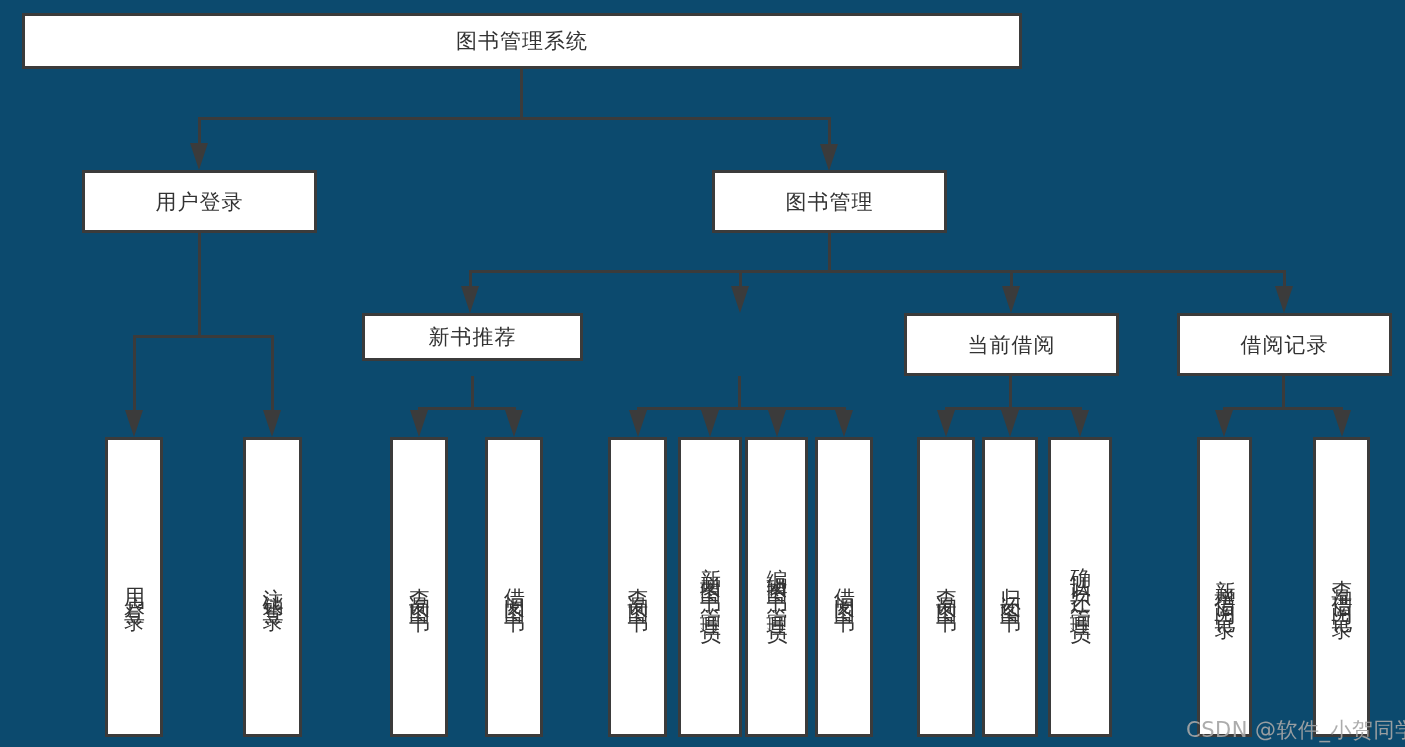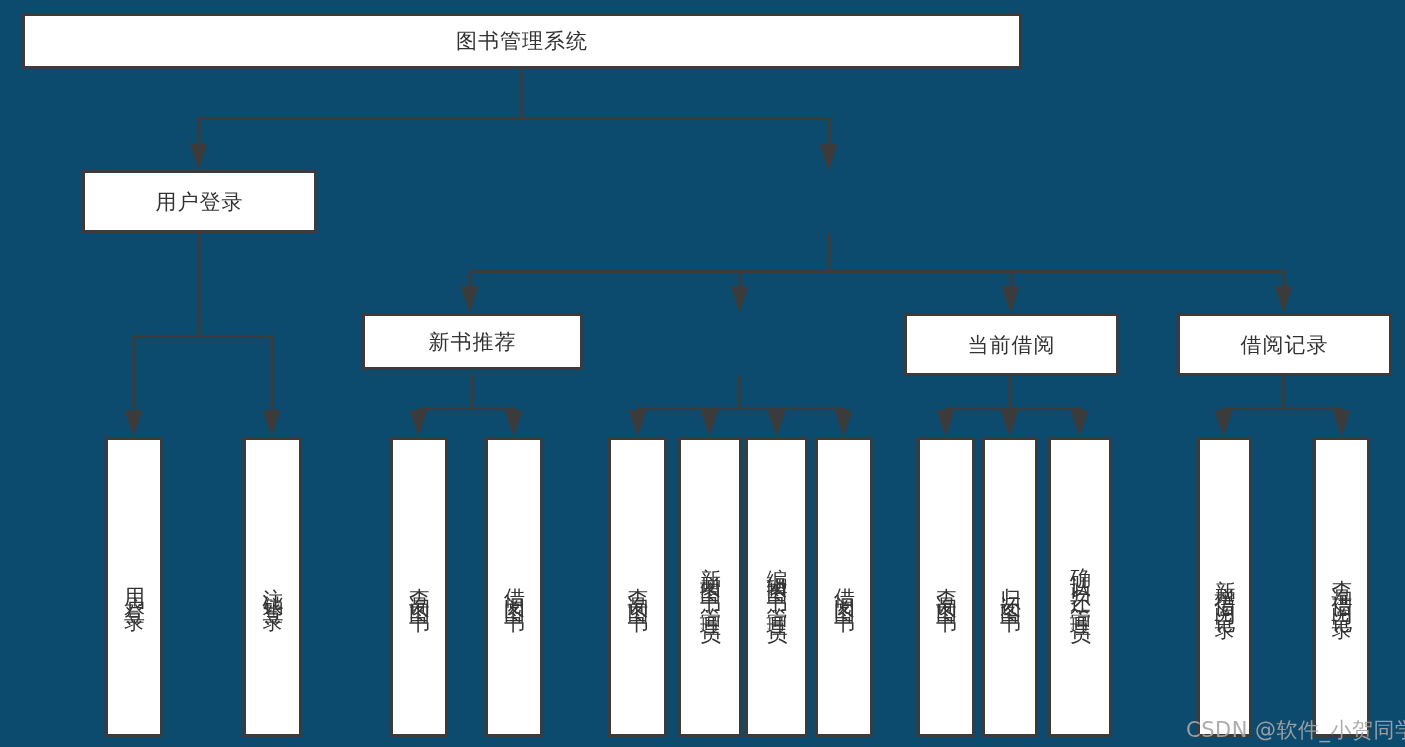--- a/index.html
+++ b/index.html
@@ -73,40 +73,43 @@
   <div class="vline" style="left:520px; top:69px; height:50px;"></div>
   <div class="hline" style="left:198px; top:117px; width:632px;"></div>
   <div class="vline" style="left:198px; top:117px; height:29px;"></div>
   <div class="arrow" style="left:190px; top:143px;"></div>
   <div class="vline" style="left:828px; top:117px; height:29px;"></div>
   <div class="arrow" style="left:820px; top:144px;"></div>
 
   <div class="node" style="left:82px; top:170px; width:235px; height:63px;">
     <span>用户登录</span>
   </div>
+  <div class="node" style="left:712px; top:170px; width:235px; height:63px;">
+    <span>图书管理</span>
+  </div>
 
   <div class="vline" style="left:198px; top:233px; height:105px;"></div>
   <div class="hline" style="left:133px; top:335px; width:141px;"></div>
   <div class="vline" style="left:133px; top:335px; height:77px;"></div>
   <div class="arrow" style="left:125px; top:410px;"></div>
   <div class="vline" style="left:271px; top:335px; height:77px;"></div>
   <div class="arrow" style="left:263px; top:410px;"></div>
 
   <div class="vline" style="left:828px; top:233px; height:40px;"></div>
   <div class="hline" style="left:469px; top:270px; width:817px;"></div>
   <div class="vline" style="left:469px; top:270px; height:18px;"></div>
   <div class="arrow" style="left:461px; top:286px;"></div>
   <div class="vline" style="left:739px; top:270px; height:18px;"></div>
   <div class="arrow" style="left:731px; top:286px;"></div>
   <div class="vline" style="left:1010px; top:270px; height:18px;"></div>
   <div class="arrow" style="left:1002px; top:286px;"></div>
   <div class="vline" style="left:1283px; top:270px; height:18px;"></div>
   <div class="arrow" style="left:1275px; top:286px;"></div>
 
-  <div class="node" style="left:362px; top:313px; width:221px; height:57px;">
+  <div class="node" style="left:362px; top:313px; width:221px; height:48px;">
     <span>新书推荐</span>
   </div>
   <div class="node" style="left:904px; top:313px; width:215px; height:63px;align-items:center;">
     <span>当前借阅</span>
   </div>
   <div class="node" style="left:1177px; top:313px; width:215px; height:63px;">
     <span>借阅记录</span>
   </div>
 
   <div class="vline" style="left:471px; top:376px; height:34px;"></div>

